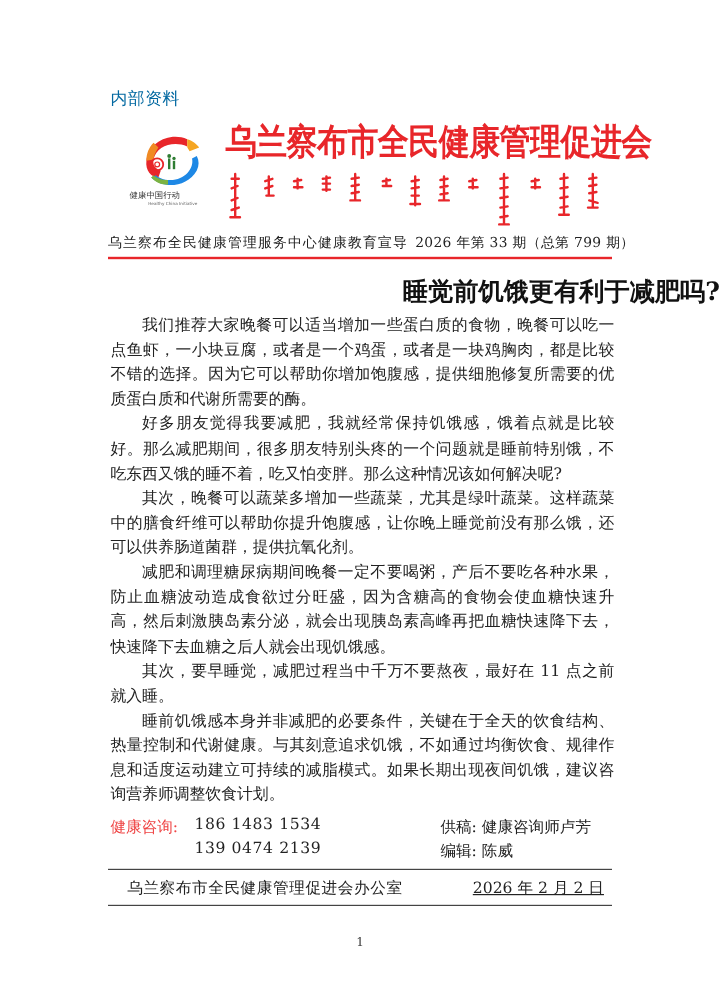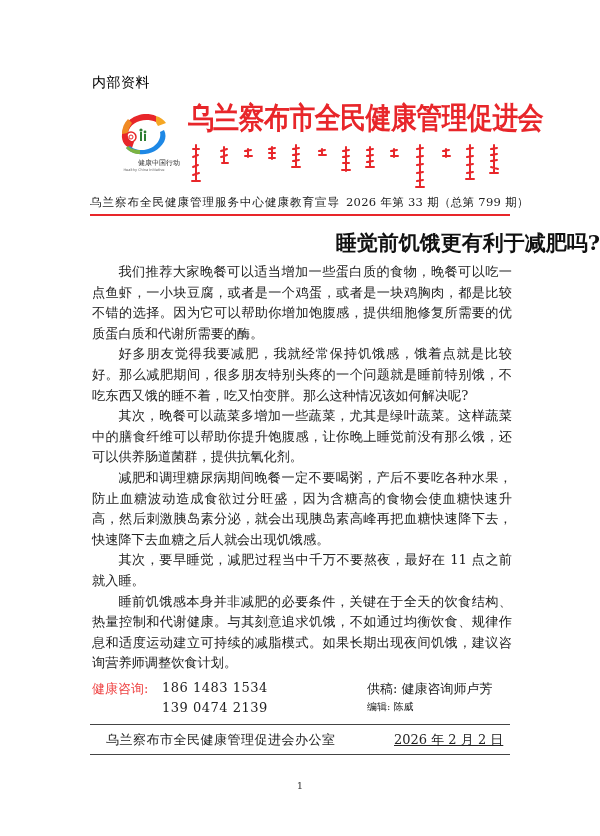--- a/index.html
+++ b/index.html
@@ -1,39 +1,39 @@
 <!DOCTYPE html>
 <html><head>
 <meta charset="utf-8">
 <style>
   html, body { margin: 0; padding: 0; background: #ffffff; }
   body { width: 600px; height: 836px; position: relative; overflow: hidden;
          font-family: "DejaVu Serif", "Liberation Serif", serif; color: #1a1a1a; }
   .abs { position: absolute; }
   #internal-label { left: 92px; top: 74px; font-family: "DejaVu Sans", "Liberation Sans", sans-serif;
-                    font-size: 14px; color: #000000; letter-spacing: 0.5px; }
+                    font-size: 14px; color: #0369a1; letter-spacing: 0.5px; }
   #logo { left: 112px; top: 108px; width: 64px; height: 64px; }
-  #logo-caption { left: 108px; top: 158px; width: 72px; text-align: right;
+  #logo-caption { left: 108px; top: 158px; width: 72px; text-align: left;
                   font-family: "DejaVu Sans", "Liberation Sans", sans-serif; font-size: 7px; color: #333; }
   #logo-subcaption { left: 108px; top: 168px; width: 72px; text-align: center;
                   font-family: "DejaVu Sans", "Liberation Sans", sans-serif; font-size: 3.5px; color: #666; }
   #org-title { left: 188px; top: 98px; font-size: 30px; font-weight: bold; color: #e8262a;
                letter-spacing: -0.5px; white-space: nowrap; transform: scaleX(0.86); transform-origin: left top; }
   #mongol-row { left: 188px; top: 143px; width: 320px; height: 48px; }
   #masthead-left { left: 90px; top: 195px; font-size: 11.5px; color: #222; letter-spacing: 1px; white-space: nowrap; }
   #masthead-right { left: 346px; top: 195px; font-size: 11.5px; color: #222; white-space: nowrap; letter-spacing: 0.3px; }
   #masthead-rule { left: 90px; top: 214px; width: 420px; height: 2px; background: #e8262a; }
   #article-title { left: 0; width: 600px; top: 229px; text-align: right; font-size: 21px; font-weight: bold; color: #111; }
   #article-body { left: 92px; top: 262px; width: 420px; font-size: 13.2px; line-height: 20.6px; color: #222; }
   #article-body p { margin: 0; text-indent: 2em; text-align: justify; }
   #contact-label { left: 92px; top: 680px; font-size: 13px; color: #ef4444; }
   #contact-phone-1 { left: 162px; top: 680px; font-size: 13px; color: #222; letter-spacing: 0.5px; }
   #contact-phone-2 { left: 162px; top: 700px; font-size: 13px; color: #222; letter-spacing: 0.5px; }
   #contributor { left: 367px; top: 680px; font-size: 13px; color: #222; }
-  #editor { left: 367px; top: 700px; font-size: 10px; color: #222; }
+  #editor { left: 367px; top: 700px; font-size: 13px; color: #222; }
   #footer-rule-top { left: 90px; top: 724px; width: 420px; height: 1px; background: #444; }
   #footer-org { left: 106px; top: 731px; font-size: 13px; color: #222; letter-spacing: 0.5px; }
   #footer-date { left: 394px; top: 731px; font-size: 13px; color: #222; text-decoration: underline; }
   #footer-rule-bottom { left: 90px; top: 754px; width: 420px; height: 1px; background: #444; }
   #page-number { left: 0; width: 600px; top: 780px; text-align: center; font-size: 10px; color: #333; }
 </style>
 </head>
 <body>
 
 <div class="abs" id="internal-label">内部资料</div>

